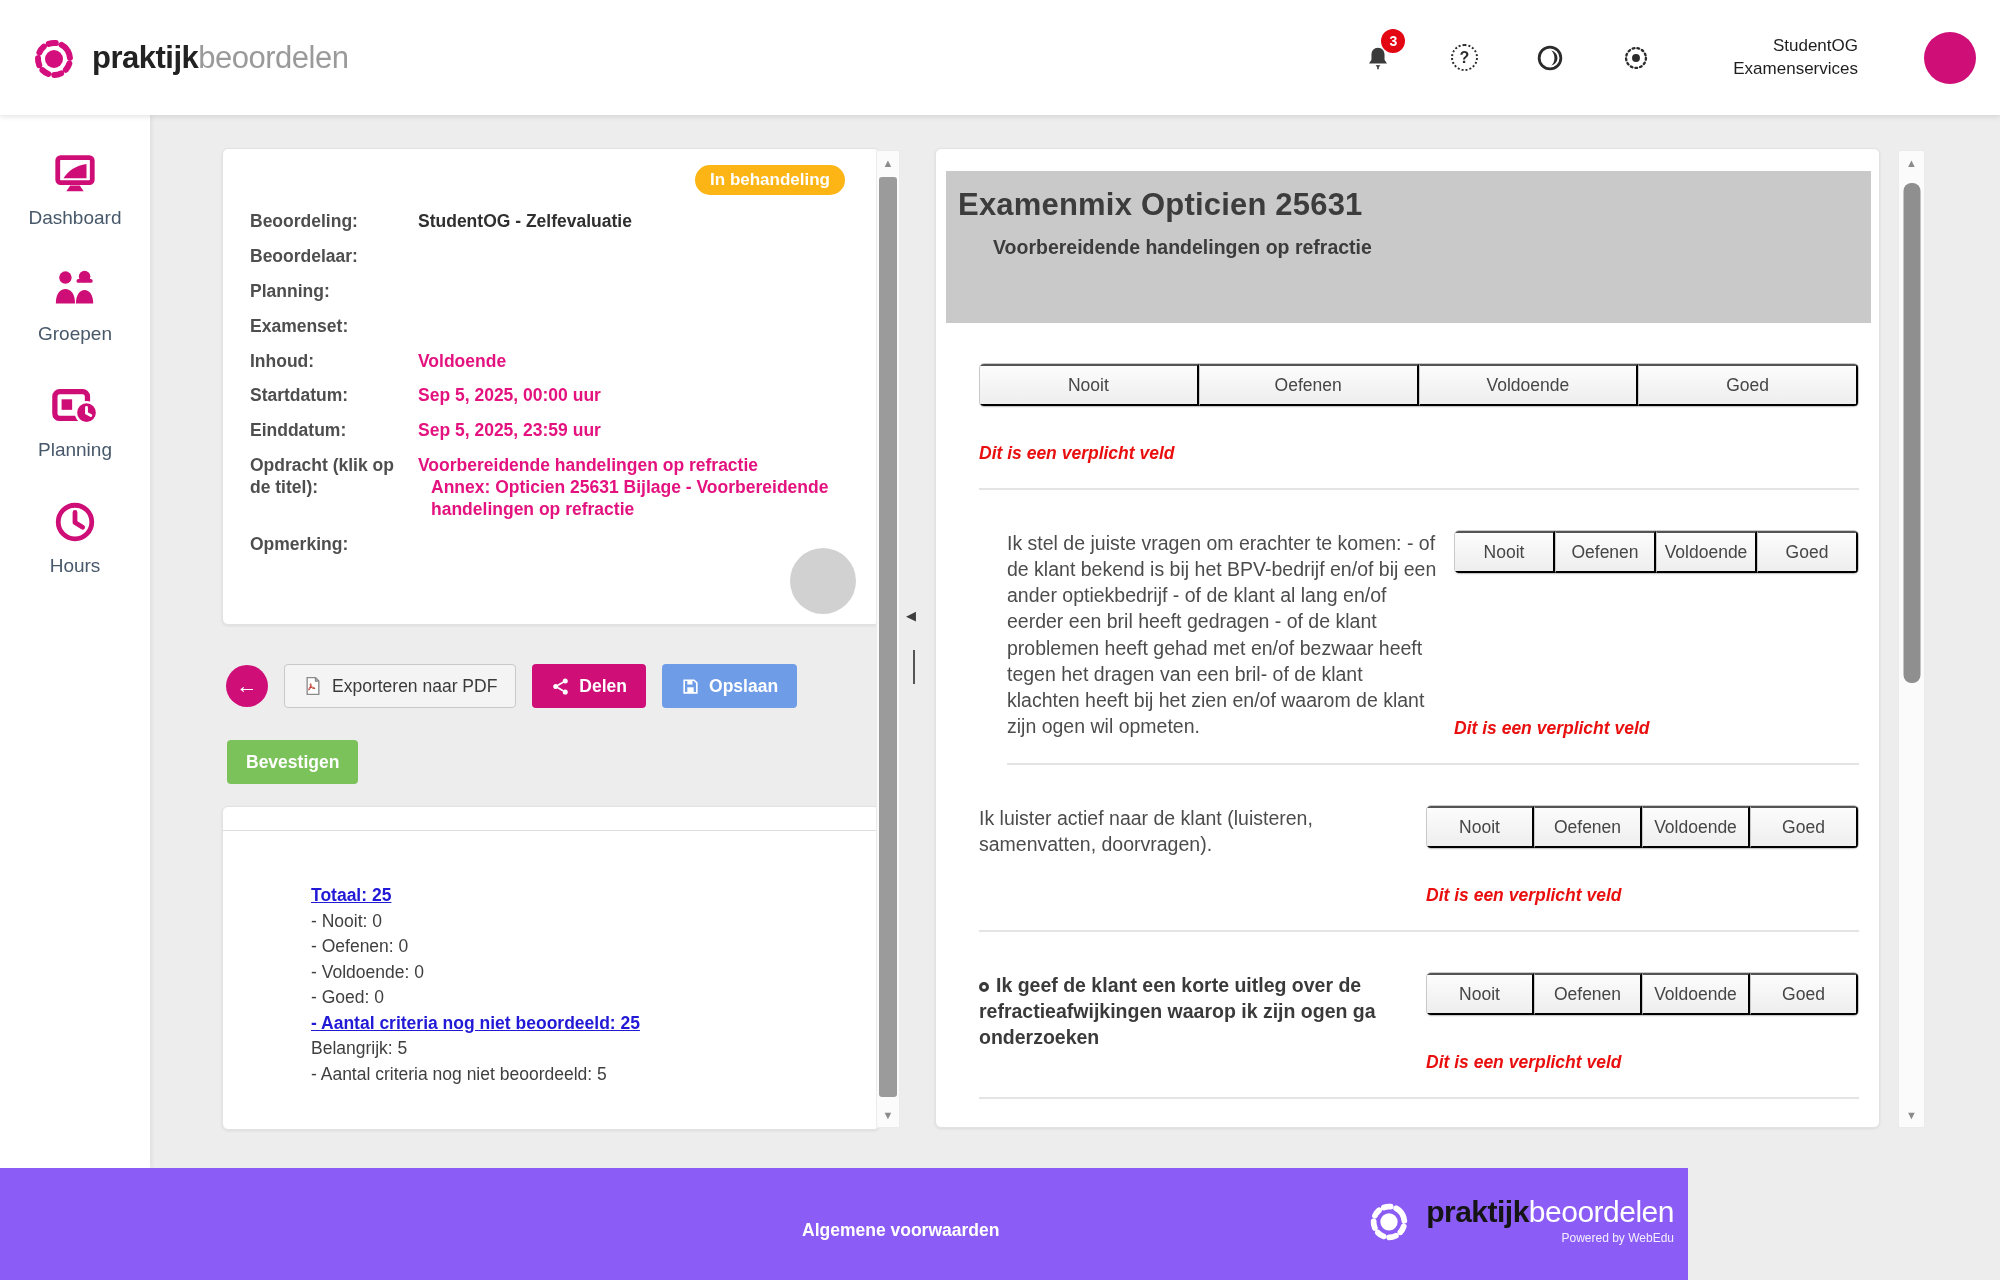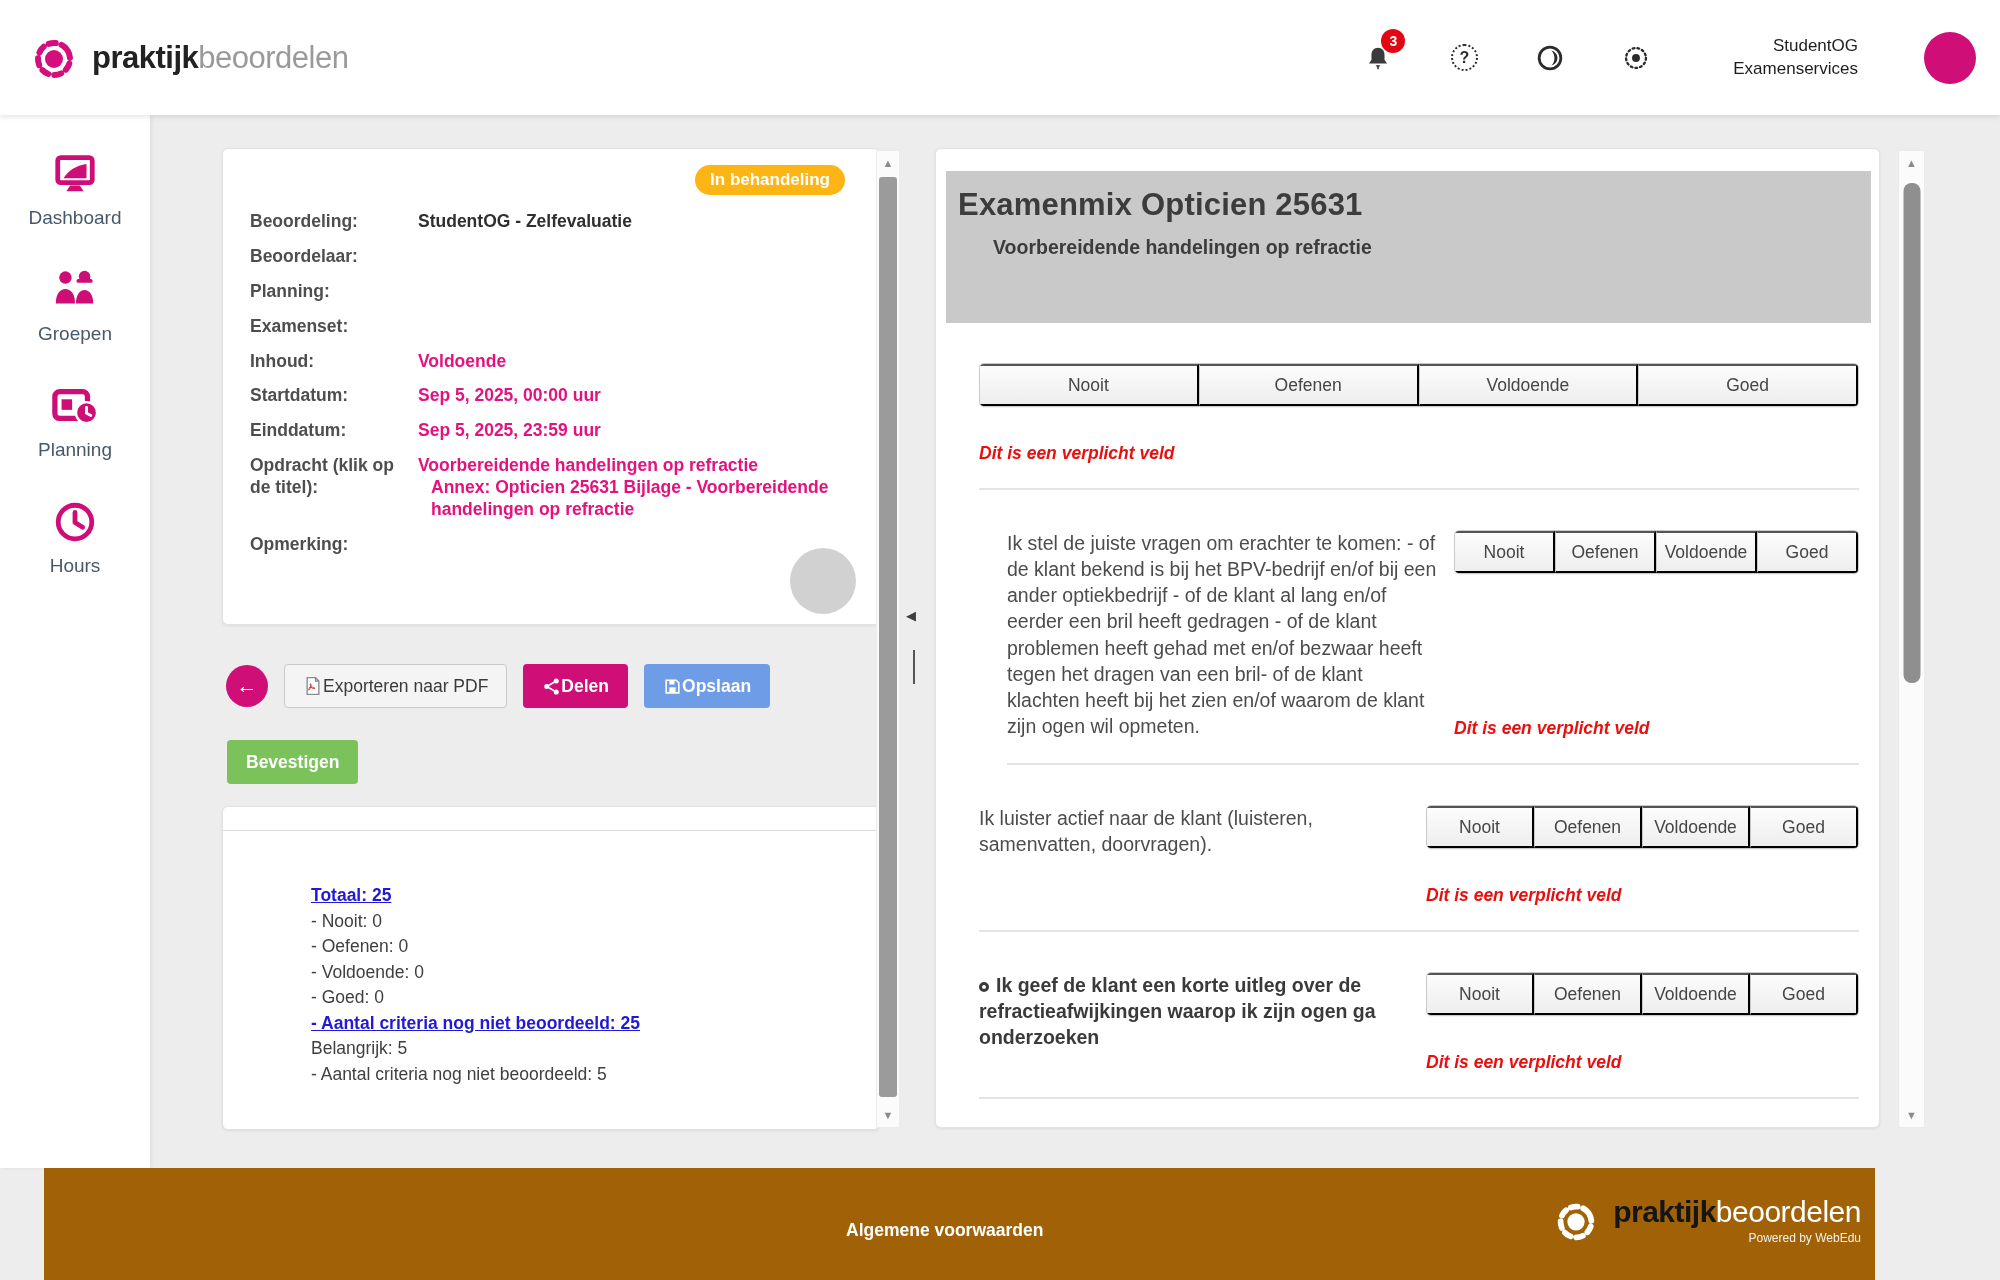--- a/index.html
+++ b/index.html
@@ -78,21 +78,21 @@
   
   .btn-row1 { position: absolute; left: 226px; top: 664px; display: flex; align-items: center; gap: 16px; z-index: 5; }
   .btn-row2 { position: absolute; left: 227px; top: 740px; display: flex; align-items: center; gap: 15px; z-index: 5; }
   .circle-btn {
     width: 42px; height: 42px; border-radius: 50%; background: #cf0e78; border: none;
     color: #fff; font-size: 21px; font-weight: 700; cursor: pointer;
     display: flex; align-items: center; justify-content: center;
   }
   .btn {
     height: 44px; border-radius: 4px; font-size: 17.5px; cursor: pointer;
-    display: inline-flex; align-items: center; justify-content: center; 
+    display: inline-flex; align-items: center; justify-content: center; gap: 9px;
     padding: 5px 18px; border: 1px solid transparent;
     font-family: "Liberation Sans", sans-serif;
   }
   .btn-light { background: #f4f4f4; border-color: #c9c9c9; color: #3a3a3a; }
   .btn-pink { background: #cf0e78; color: #fff; font-weight: 700; }
   .btn-blue { background: #6f9ce7; color: #fff; font-weight: 700; }
   .btn-green { background: #7cc25b; color: #fff; font-weight: 700; border-radius: 4px; }
 
   
   .card2 { left: 222px; top: 806px; width: 658px; height: 324px; }
@@ -146,22 +146,22 @@
     background: transparent; font-family: "Liberation Sans", sans-serif;
   }
   .choice:first-child { border-left: none; }
   .required {
     margin-top: auto; padding-top: 36px;
     color: #e90f0f; font-size: 17.5px; font-weight: 700; font-style: italic;
   }
 
   
   .footer {
-    position: absolute; left: 0; bottom: 0; width: 1831px; height: 112px;
-    background: #a16207; z-index: 25; margin-left: 44px;
+    position: absolute; left: 0; bottom: 0; width: 1688px; height: 112px;
+    background: #8b5cf6; z-index: 25;
   }
   .terms-link {
     position: absolute; left: 802px; top: 52px;
     color: #fff; font-size: 17.5px; font-weight: 700; text-decoration: none; cursor: pointer;
   }
   .footer-logo { position: absolute; right: 14px; top: 28px; display: flex; align-items: center; gap: 12px; }
   .footer-logo-text { font-size: 30px; letter-spacing: -0.5px; line-height: 1; }
   .footer-logo-text .p1 { font-weight: 700; color: #151515; }
   .footer-logo-text .p2 { font-weight: 400; color: #fff; }
   .powered { text-align: right; font-size: 12px; color: rgba(255,255,255,.9); margin-top: 4px; }

